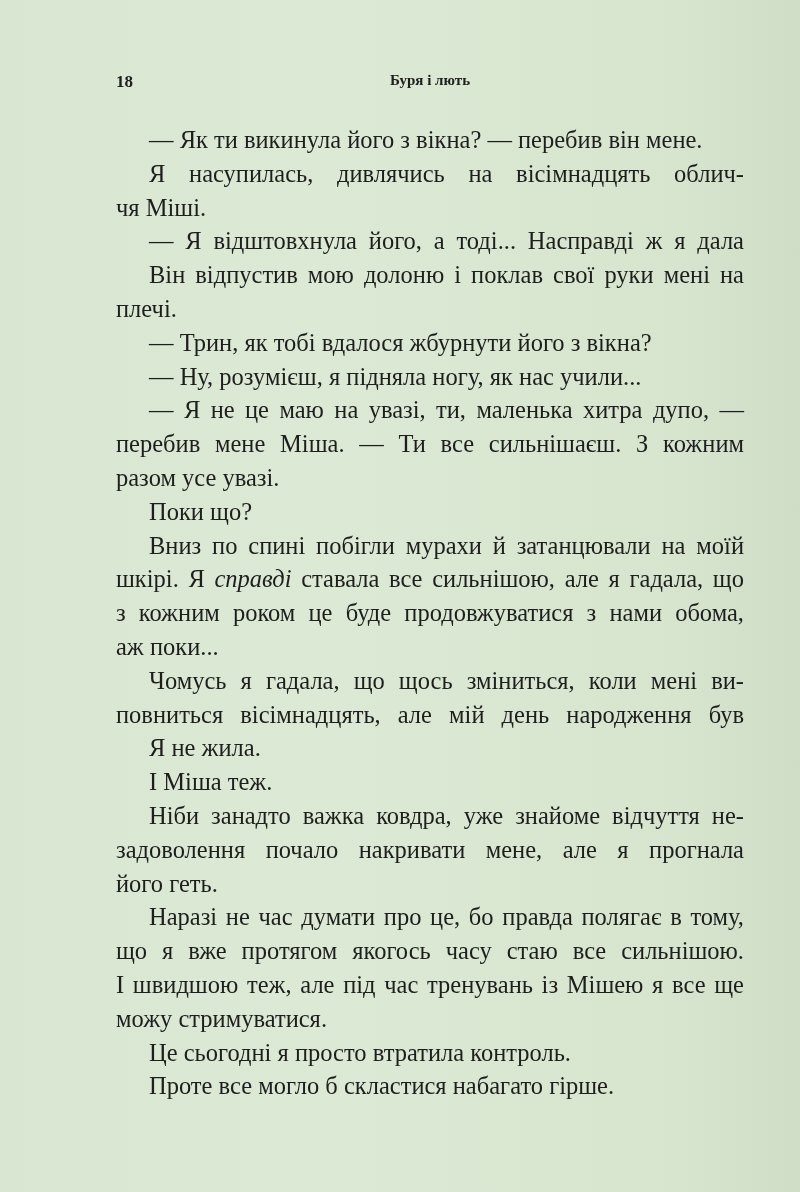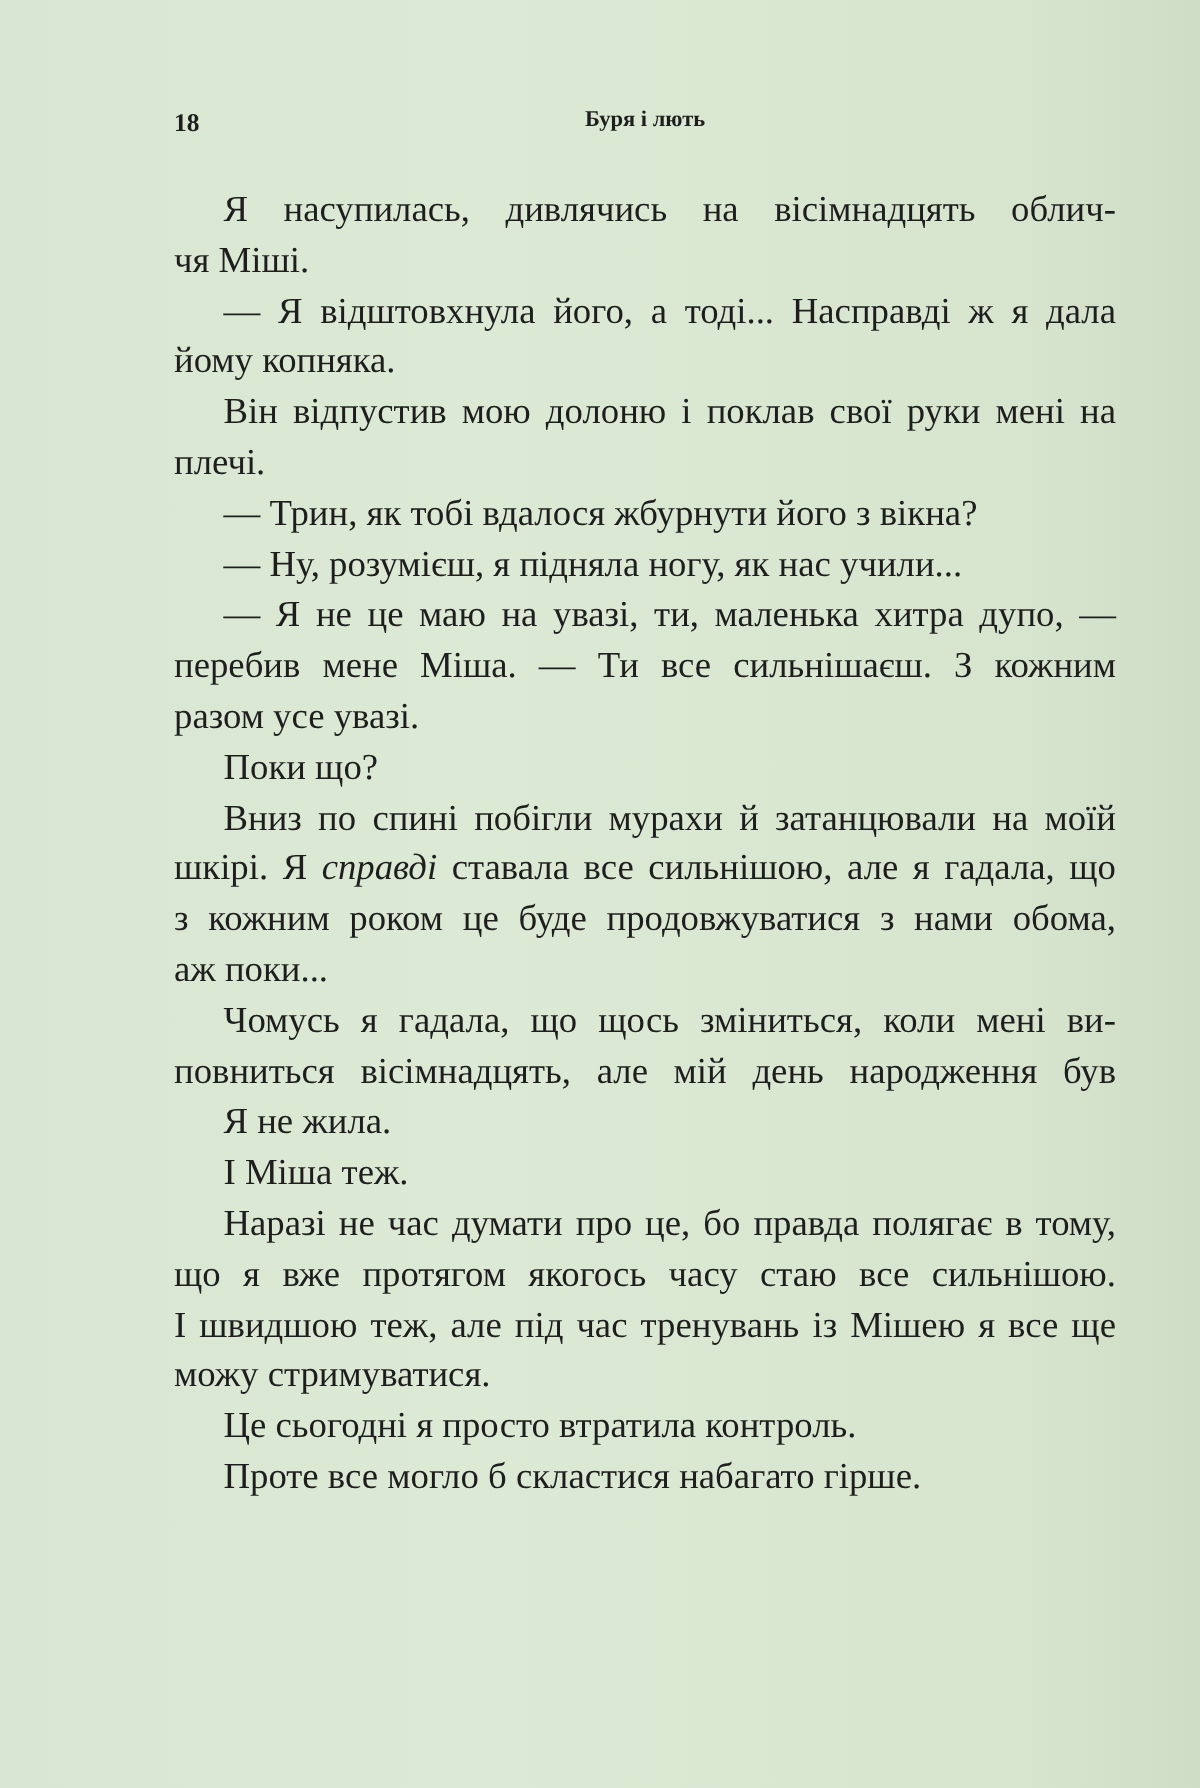--- a/index.html
+++ b/index.html
@@ -76,29 +76,31 @@
 <body>
 
 <div class="page">
   <div class="running-head">
     <span class="page-number">18</span>
     <span class="book-title">Буря і лють</span>
   </div>
 
   <div class="body-text">
 
+    <p class="para">
+      <span>— Як ти викинула його з вікна? — перебив він мене.</span>
+    </p>
 
     <p class="para">
       <span class="j">Я насупилась, дивлячись на вісімнадцять облич-</span>
       <span class="line" style="text-indent:0">чя Міші.</span>
     </p>
 
     <p class="para">
       <span class="j">— Я відштовхнула його, а тоді... Насправді ж я дала</span>
-      <span class="line" style="text-indent:0">йому копняка.</span>
     </p>
 
     <p class="para">
       <span class="j">Він відпустив мою долоню і поклав свої руки мені на</span>
       <span class="line" style="text-indent:0">плечі.</span>
     </p>
 
     <p class="para">
       <span>— Трин, як тобі вдалося жбурнути його з вікна?</span>
     </p>
@@ -130,20 +132,25 @@
     </p>
 
     <p class="para">
       <span>Я не жила.</span>
     </p>
 
     <p class="para">
       <span>І Міша теж.</span>
     </p>
 
+    <p class="para">
+      <span class="j">Ніби занадто важка ковдра, уже знайоме відчуття не-</span>
+      <span class="j" style="text-indent:0">задоволення почало накривати мене, але я прогнала</span>
+      <span class="line" style="text-indent:0">його геть.</span>
+    </p>
 
     <p class="para">
       <span class="j">Наразі не час думати про це, бо правда полягає в тому,</span>
       <span class="j" style="text-indent:0">що я вже протягом якогось часу стаю все сильнішою.</span>
       <span class="j" style="text-indent:0">І швидшою теж, але під час тренувань із Мішею я все ще</span>
       <span class="line" style="text-indent:0">можу стримуватися.</span>
     </p>
 
     <p class="para">
       <span>Це сьогодні я просто втратила контроль.</span>

